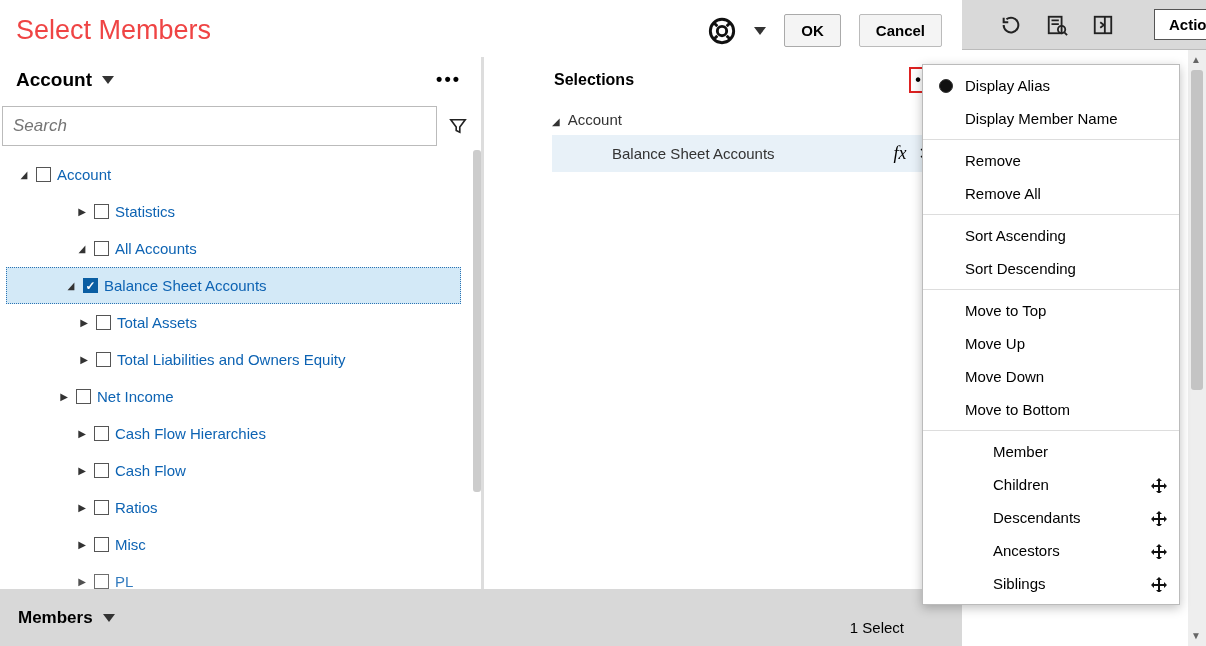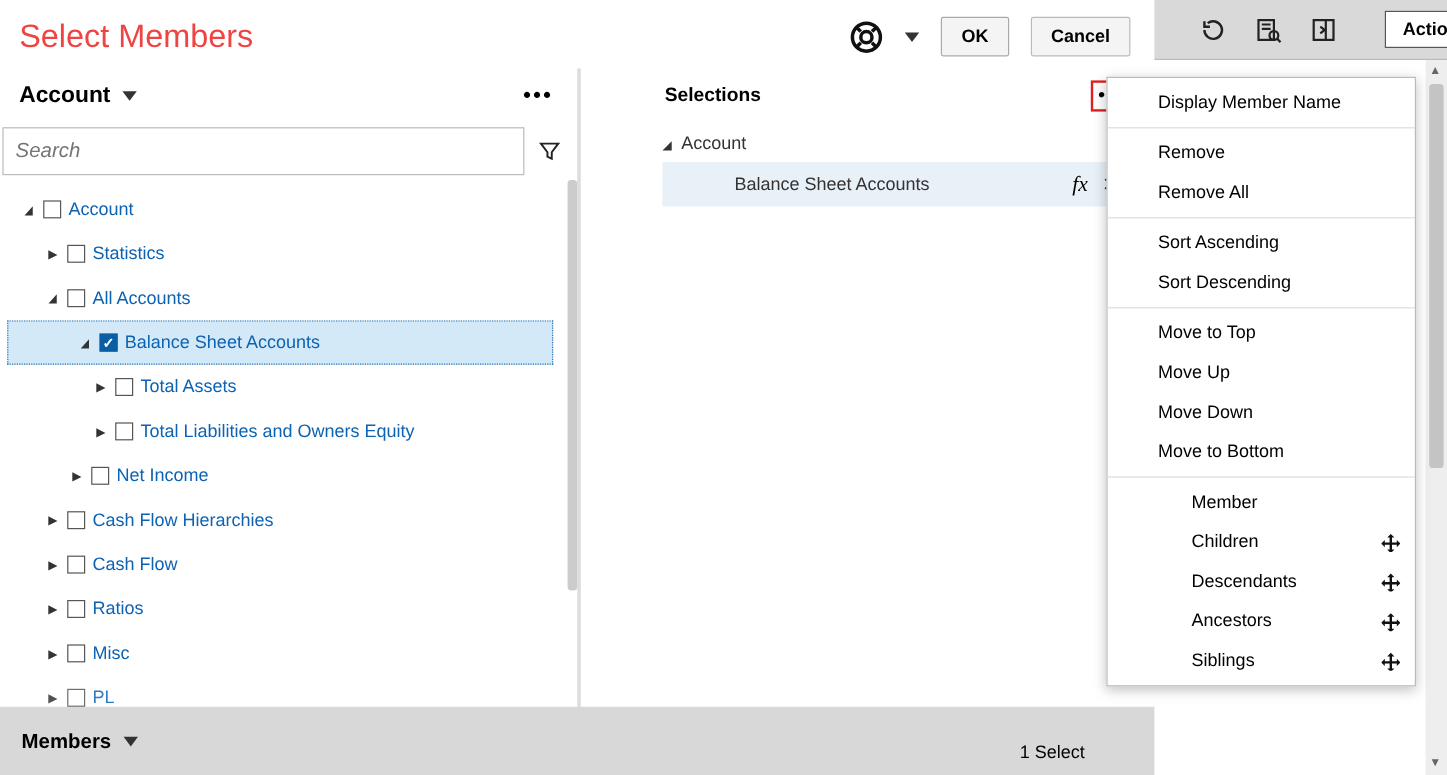--- a/index.html
+++ b/index.html
@@ -66,21 +66,21 @@
 .caret.closed::before { content: "▶"; font-size: 10px; color: #333; }
 .cb {
   width: 15px; height: 15px; border: 1.5px solid #555; display: inline-flex;
   align-items: center; justify-content: center; font-size: 12px; color: #fff;
 }
 .cb.checked { background: #0a5ea3; border-color: #0a5ea3; }
 .cb.checked::after { content: "✓"; font-weight: bold; }
 .node .lbl { color: #0d63b3; cursor: pointer; }
 .node.sel { background: #d3e9f7; border: 1px dotted #2b73b3; margin-left: 6px; margin-right: 20px;}
 .ind-1 { padding-left: 18px; }
-.ind-2 { padding-left: 38px; }
+.ind-2 { padding-left: 38px; margin-left: 38px; }
 .ind-3 { padding-left: 58px; }
 .ind-4 { padding-left: 78px; }
 
 .right {
   width: 430px; display: flex; flex-direction: column;
 }
 .sel-header {
   display: flex; align-items: center; padding: 10px 18px 6px 22px;
 }
 .sel-header .ttl { font-weight: 600; font-size: 16px; }
@@ -300,20 +300,24 @@
   <div class="footer">
     <span class="mlabel">Members</span>
     <span class="tri tri-down"></span>
     <span class="count">1 Select</span>
   </div>
 </div>
 
 <div class="menu">
   <div class="grp">
     <div class="mi">
+      <span class="radio on"></span>
+      <span>Display Alias</span>
+    </div>
+    <div class="mi">
       <span style="width:14px"></span>
       <span>Display Member Name</span>
     </div>
   </div>
   <div class="grp">
     <div class="mi">
         <span style="width:14px"></span>
         <span>Remove</span>
       </div>
     <div class="mi">

